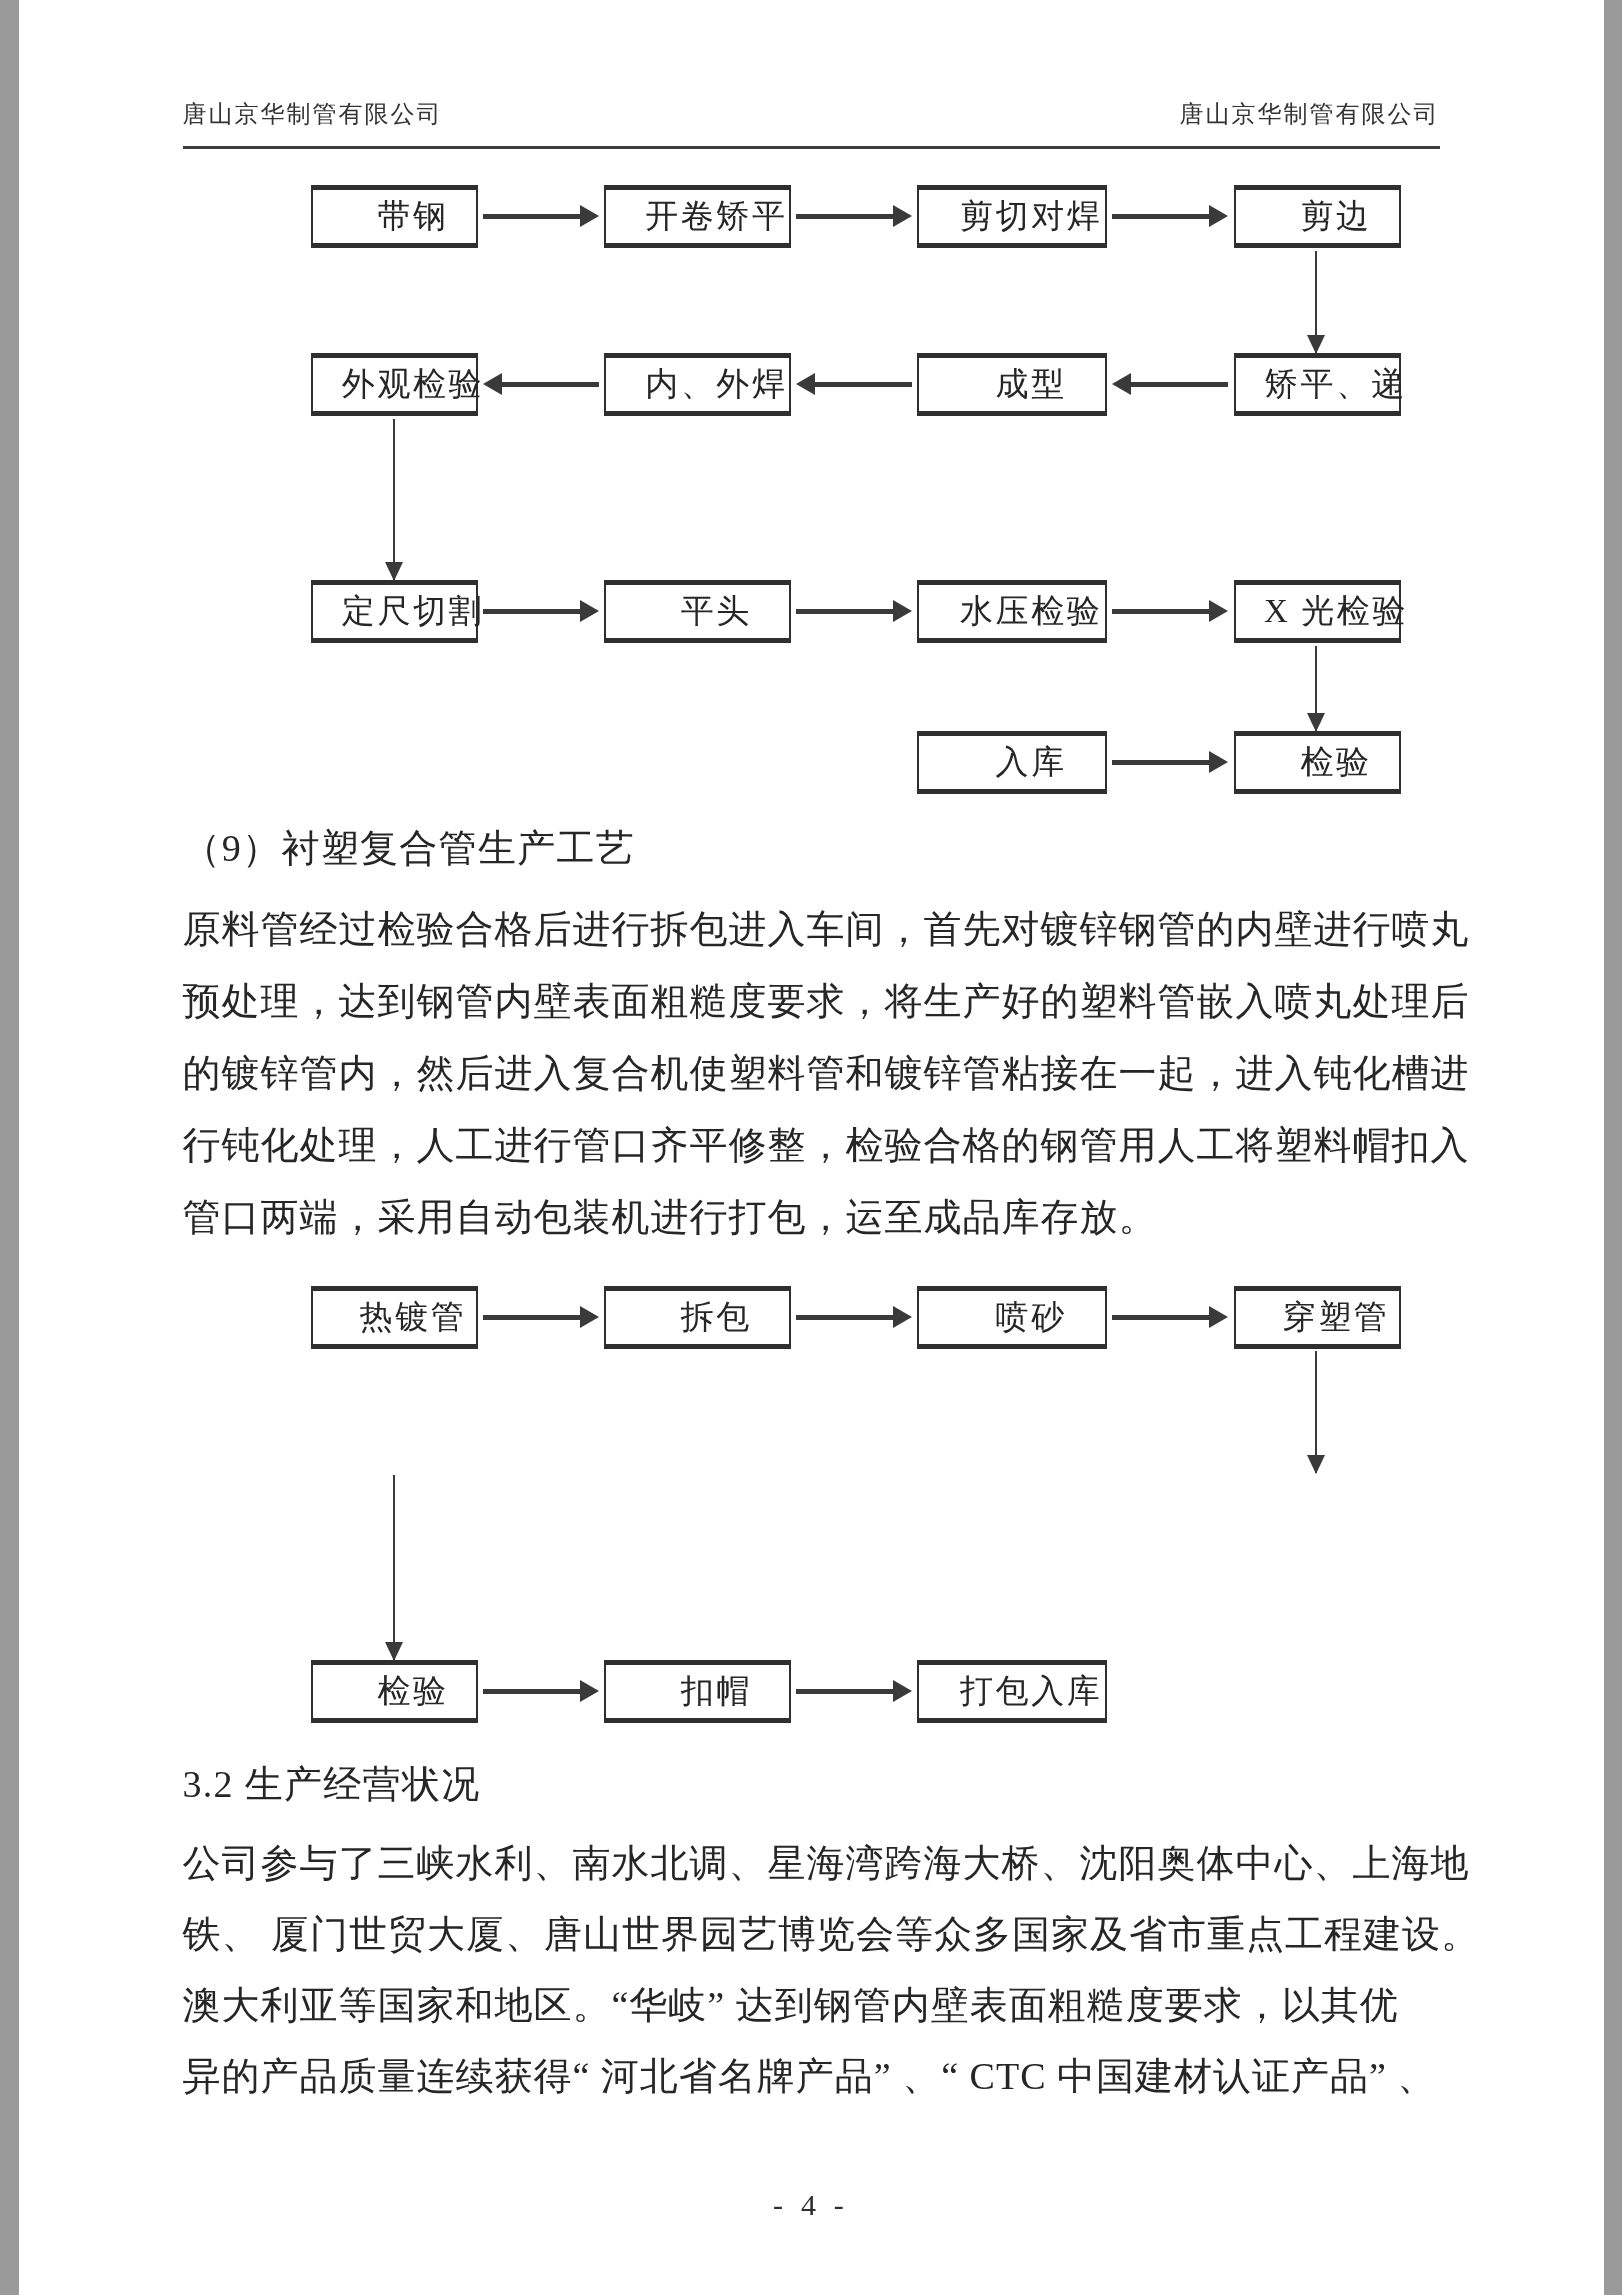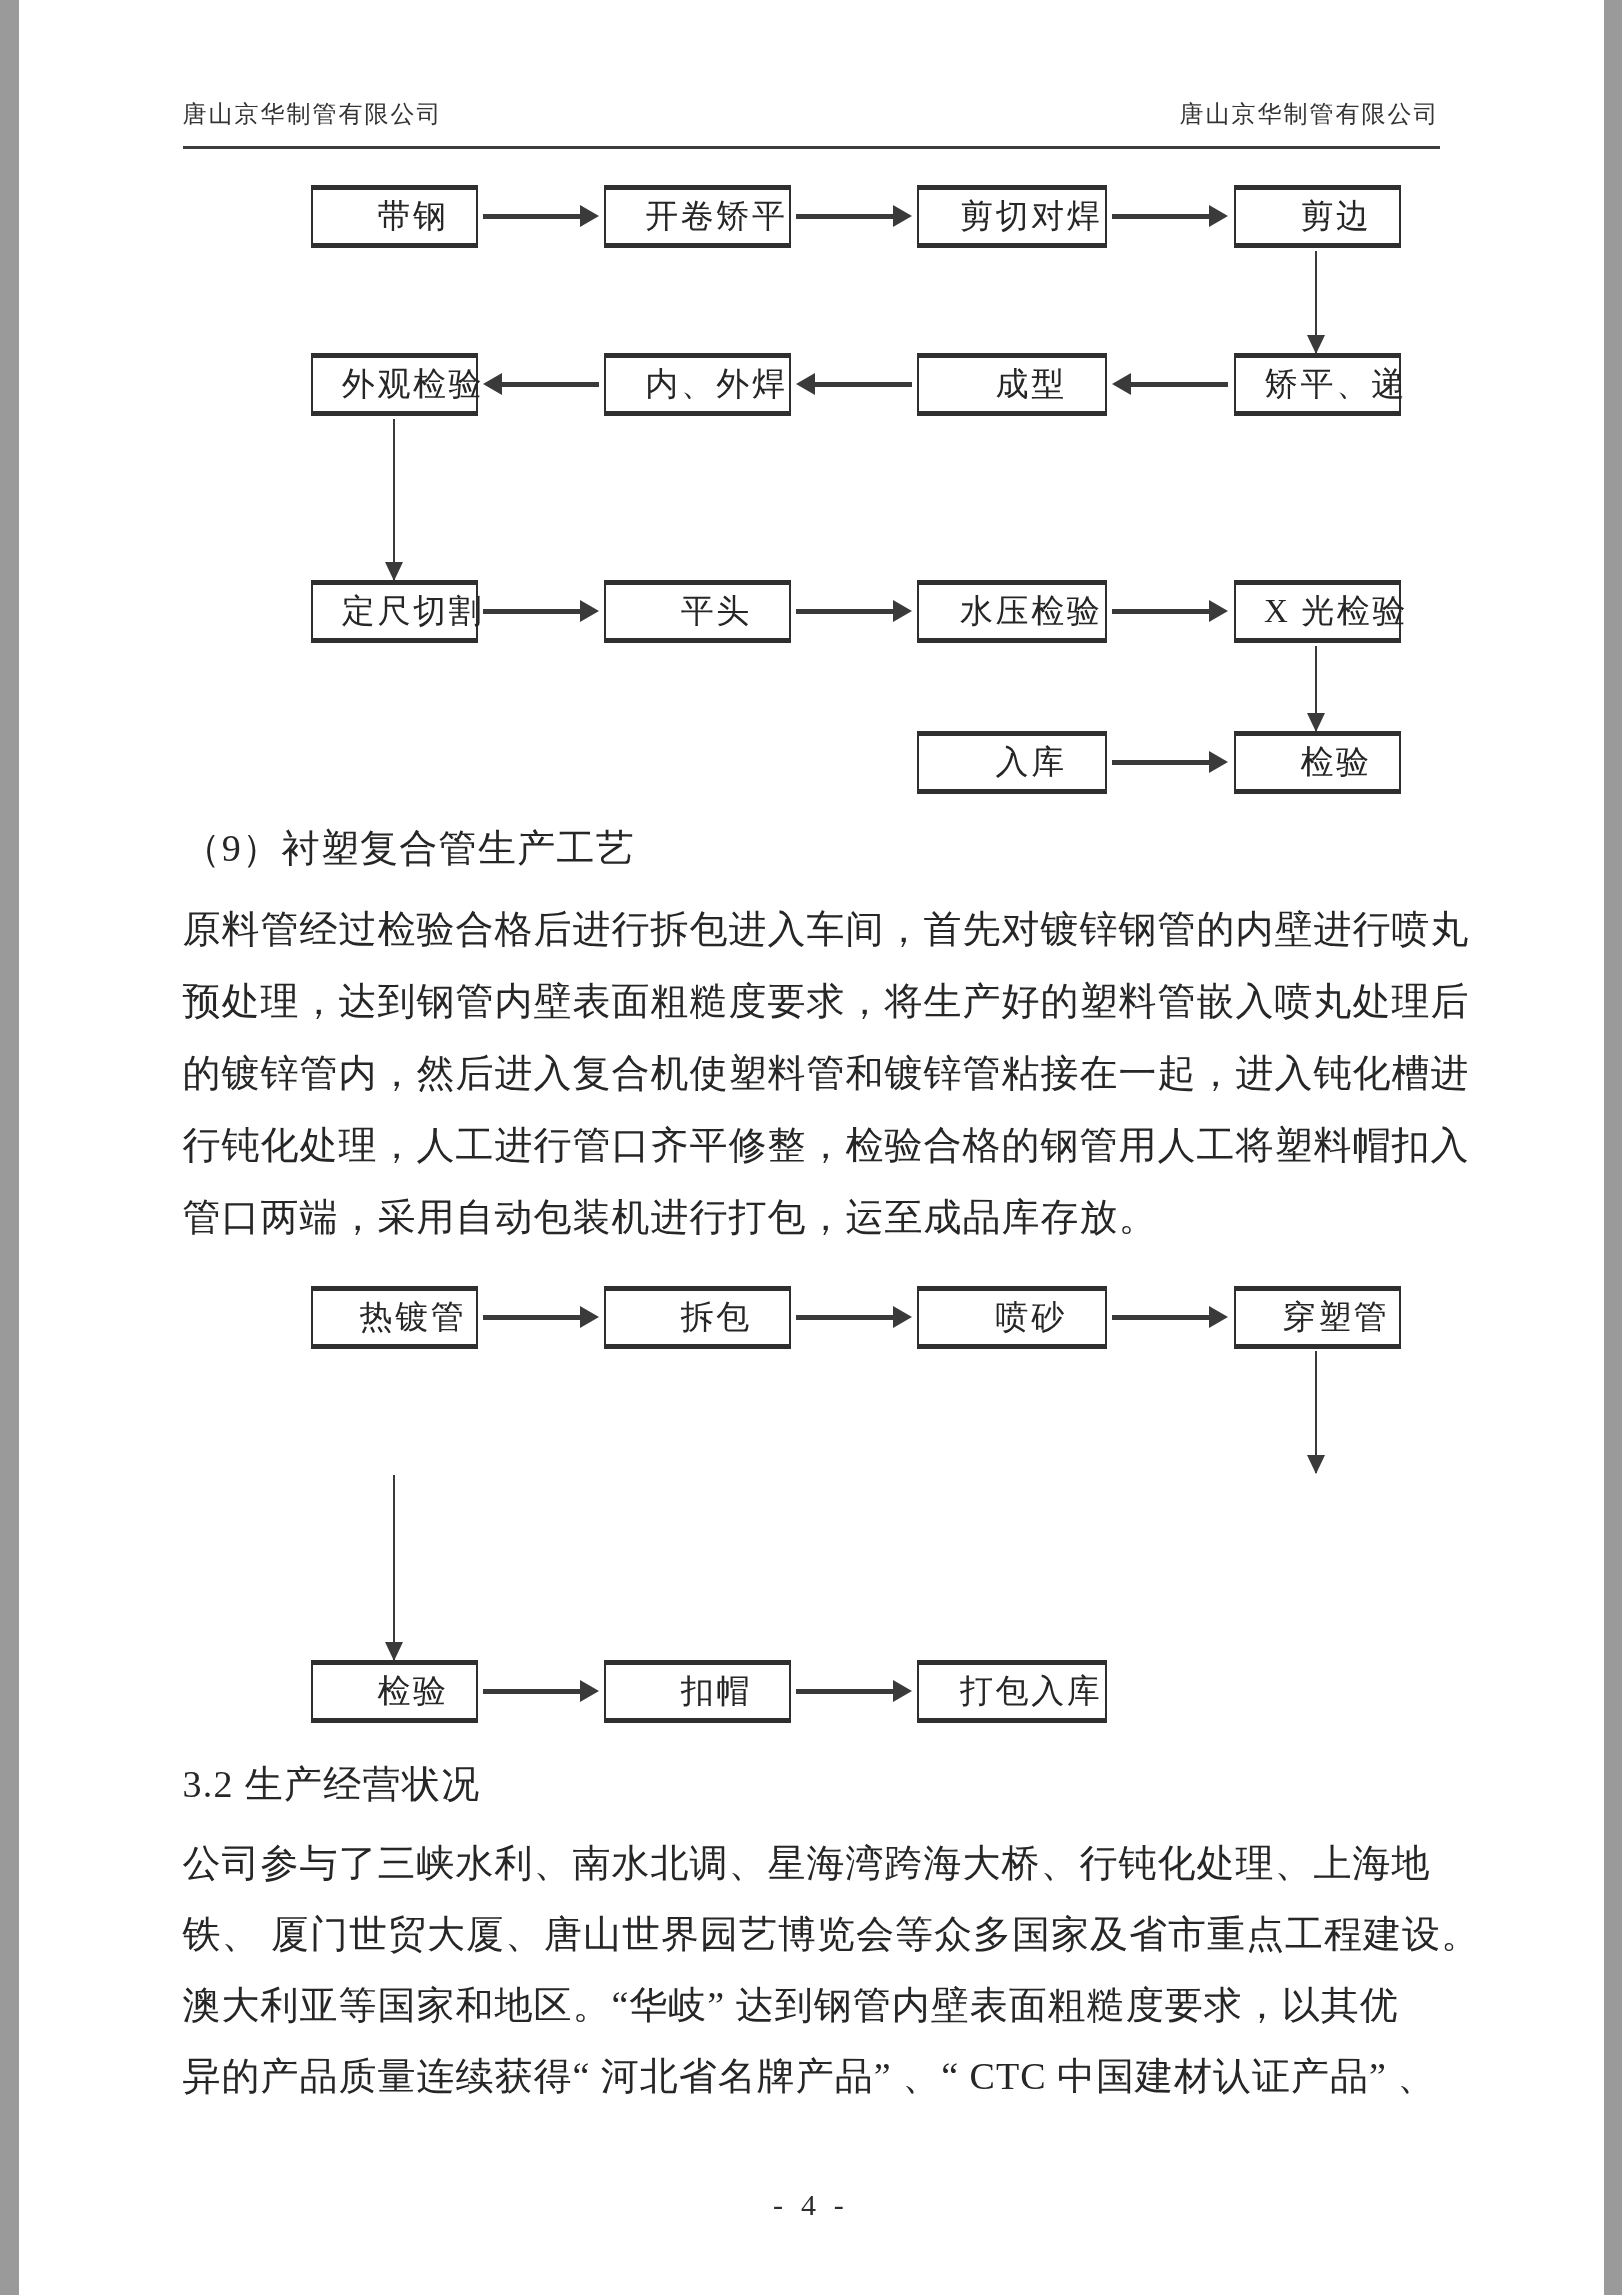--- a/index.html
+++ b/index.html
@@ -187,21 +187,21 @@
         <div class="harrow gc4">
             <span class="shaft"></span>
             <span class="head"></span>
           </div>
         <div class="fbox gc5">打包入库</div>
       </div>
     </div>
 
     <div class="h32">3.2 生产经营状况</div>
     <div class="para para2">
-      <div class="pline">公司参与了三峡水利、南水北调、星海湾跨海大桥、行钝化处理、上海地</div>
+      <div class="pline">公司参与了三峡水利、南水北调、星海湾跨海大桥、沈阳奥体中心、上海地</div>
       <div class="pline">铁、 厦门世贸大厦、唐山世界园艺博览会等众多国家及省市重点工程建设。</div>
       <div class="pline">澳大利亚等国家和地区。“华岐” 达到钢管内壁表面粗糙度要求，以其优</div>
       <div class="pline">异的产品质量连续获得“ 河北省名牌产品” 、“ CTC 中国建材认证产品” 、</div>
     </div>
 
   </div>
 
   <div class="pagenum">- 4 -</div>
 </div>
 

